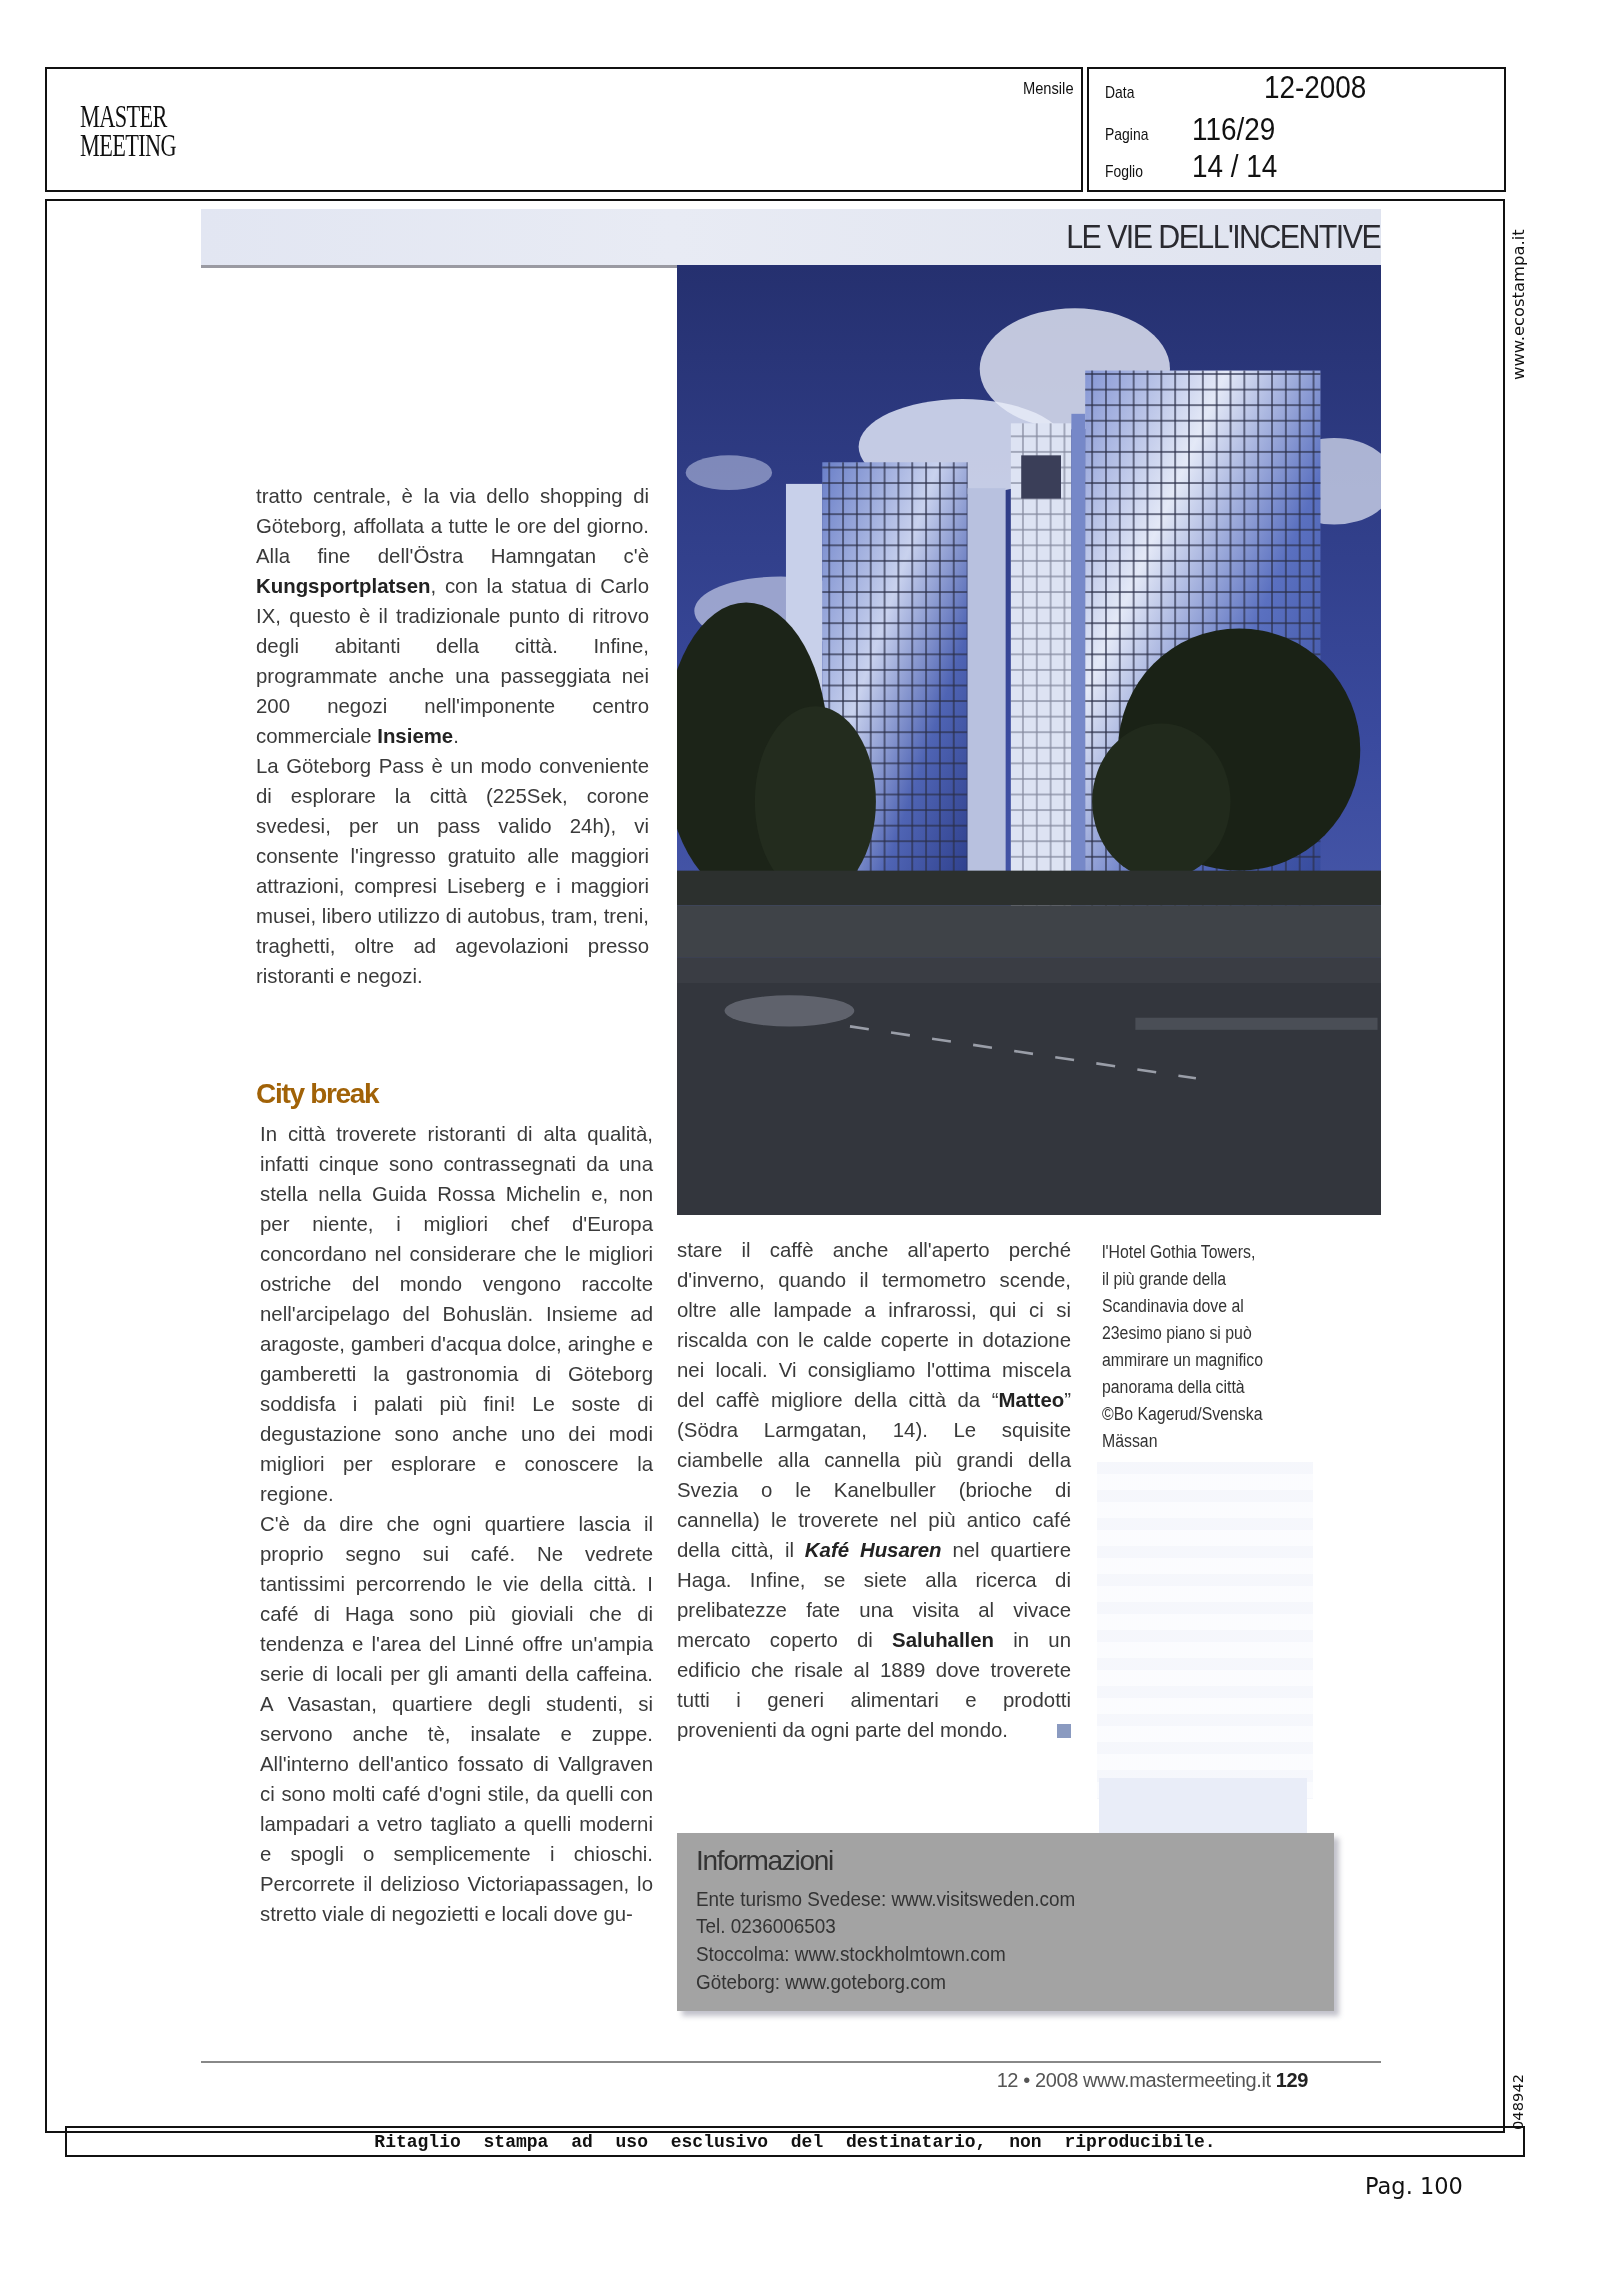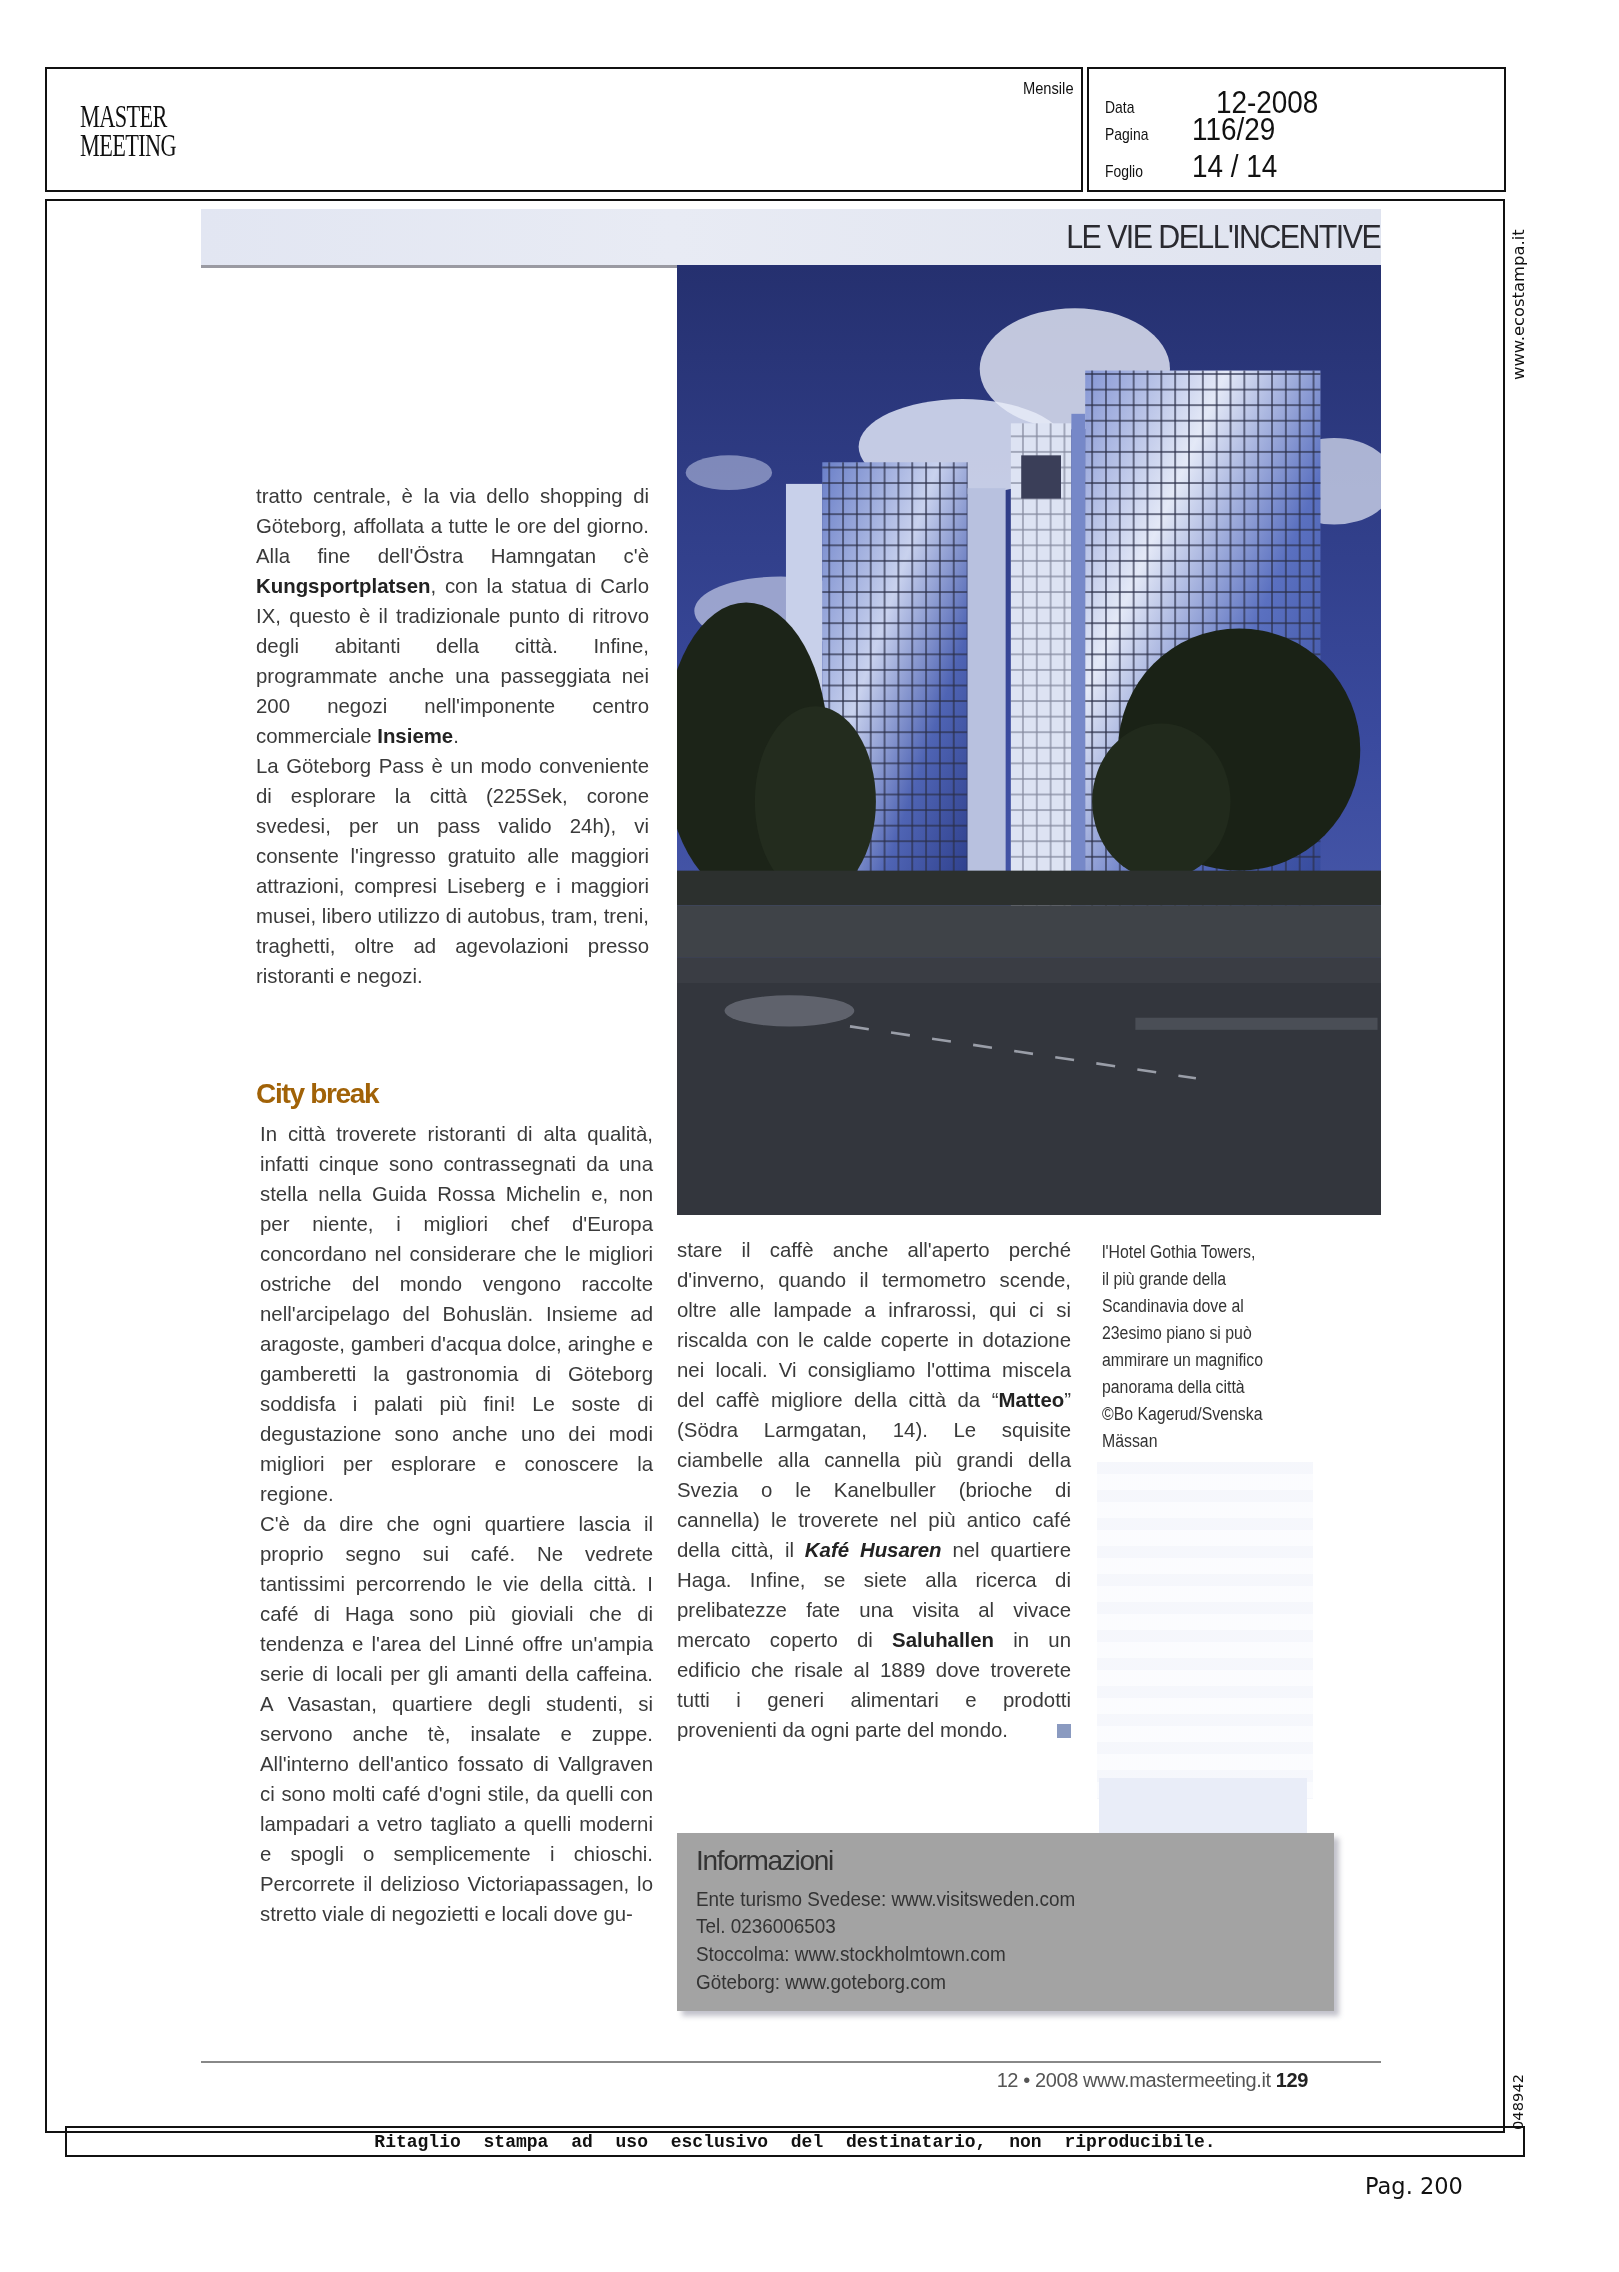--- a/index.html
+++ b/index.html
@@ -64,21 +64,21 @@
 <body>
 
 <div class="abs hdr-left">
   <div class="abs mensile">Mensile</div>
 </div>
 <div class="abs logo">
   <div>MASTER</div>
   <div>MEETING</div>
 </div>
 <div class="abs hdr-right">
-  <div class="meta-row" style="top:16px;">
+  <div class="meta-row" style="top:1px;gap:48px;">
     <span class="meta-label">Data</span>
     <span class="meta-val" style="margin-left:24px;">12-2008</span>
   </div>
   <div class="meta-row" style="top:43px;">
     <span class="meta-label">Pagina</span>
     <span class="meta-val">116/29</span>
   </div>
   <div class="meta-row" style="top:80px;">
     <span class="meta-label">Foglio</span>
     <span class="meta-val">14 / 14</span>
@@ -202,14 +202,14 @@
   <span class="disclaimer">Ritaglio stampa ad uso esclusivo del destinatario, non riproducibile.</span>
 </div>
 
 <div class="abs side-url">
   <span>www.ecostampa.it</span>
 </div>
 <div class="abs side-code">
   <span>048942</span>
 </div>
 
-<div class="abs page-num">Pag. 200</div>
+<div class="abs page-num">Pag. 100</div>
 
 
 </body></html>

